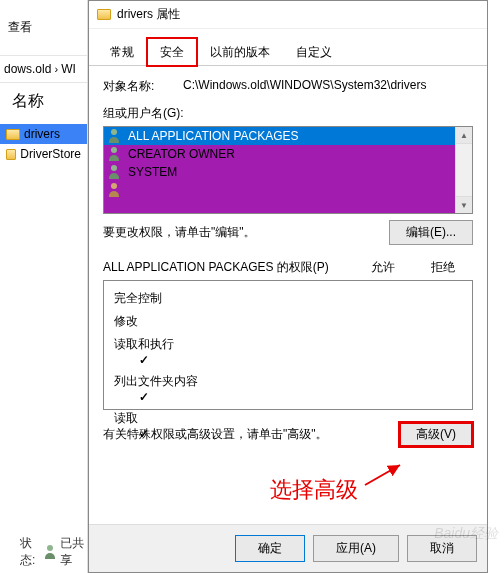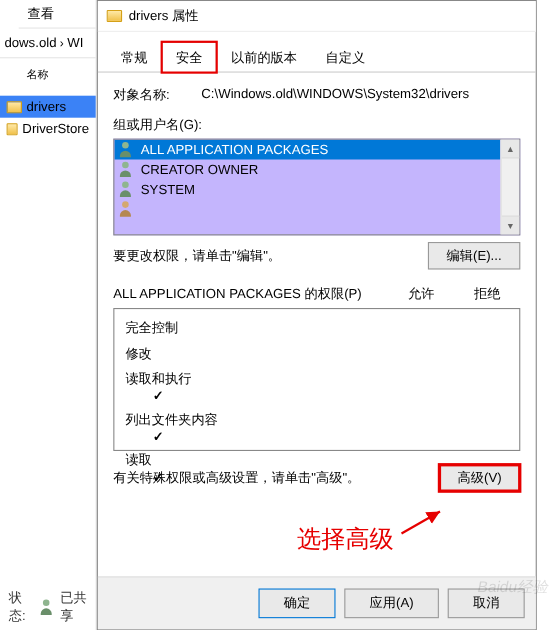--- a/index.html
+++ b/index.html
@@ -1,43 +1,43 @@
 <!DOCTYPE html>
 <html><head>
 <meta charset="utf-8">
 <style>
 * { box-sizing: border-box; margin: 0; padding: 0; font-family: "Microsoft YaHei", "Segoe UI", sans-serif; font-size: 12px; }
 body { background: #fff; width: 504px; height: 573px; overflow: hidden; position: relative; }
 
 
 .bg-window { position: absolute; top: 0; left: 0; width: 88px; height: 573px; background: #fff; border-right: 1px solid #ddd; }
-.bg-toolbar { padding: 4px 8px; border-bottom: 1px solid #e5e5e5; margin-left: 17px; }
+.bg-toolbar { padding: 19px 8px; border-bottom: 1px solid #e5e5e5; }
 .bg-breadcrumb { padding: 6px 4px; border-bottom: 1px solid #e5e5e5; font-size: 11px; white-space: nowrap; }
-.bg-header { padding: 8px 24px; font-size: 10px; }
+.bg-header { padding: 8px 12px; font-size: 16px; }
 .bg-list { padding: 4px 0; }
 .bg-item { padding: 3px 6px; display: flex; align-items: center; gap: 4px; }
 .bg-item.sel { background: #3b82f6; }
 .folder-icon { width: 14px; height: 11px; background: linear-gradient(#ffe9a6,#f0c14b); border: 1px solid #d4a017; border-radius: 1px; display: inline-block; }
-.bg-status { position: absolute; bottom: 4px; left: 8px; font-size: 11px; color: #333; display: flex; align-items: center; gap: 4px; }
+.bg-status { position: absolute; bottom: 4px; left: 20px; font-size: 11px; color: #333; display: flex; align-items: center; gap: 4px; }
 
 
 .dialog { position: absolute; top: 0; left: 88px; width: 400px; height: 573px; background: #fff; border: 1px solid #888; display: flex; flex-direction: column; }
 .titlebar { height: 28px; background: #fff; display: flex; align-items: center; padding: 0 8px; gap: 6px; border-bottom: 1px solid #eee; }
 .titlebar .folder-icon { width: 14px; height: 11px; }
 .tabs { display: flex; border-bottom: 1px solid #ccc; padding: 8px 8px 0 8px; gap: 0; }
 .tab { padding: 5px 12px; border: 1px solid transparent; border-bottom: none; cursor: pointer; position: relative; top: 1px; }
 .tab.active { border-color: #ccc; background: #fff; }
 .tab.highlight { outline: 2px solid #e60000; outline-offset: -1px; }
 
 .content { padding: 12px 14px; flex: 1; overflow: hidden; }
 .row { display: flex; margin-bottom: 10px; }
 .label { width: 80px; }
 .value { flex: 1; word-break: break-all; }
 
-.listbox { border: 1px solid #888; height: 88px; background: #c4b5fd; position: relative; margin-bottom: 6px; }
+.listbox { border: 1px solid #888; height: 88px; background: #a21caf; position: relative; margin-bottom: 6px; }
 .listbox-inner { overflow: hidden; height: 100%; margin-right: 17px; }
 .list-item { padding: 2px 4px; display: flex; align-items: center; gap: 4px; }
 .list-item.sel { background: #0078d7; color: #fff; }
 .user-icon { width: 16px; height: 14px; display: inline-block; position: relative; }
 .user-icon::before { content: ""; position: absolute; width: 6px; height: 6px; border-radius: 50%; background: #8fb58f; top: 0; left: 3px; }
 .user-icon::after { content: ""; position: absolute; width: 10px; height: 6px; border-radius: 5px 5px 0 0; background: #6a8f6a; bottom: 0; left: 1px; }
 .user-icon.single::before { background: #d4a870; }
 .user-icon.single::after { background: #b58850; }
 .scrollbar { position: absolute; right: 0; top: 0; width: 17px; height: 100%; background: #f0f0f0; border-left: 1px solid #ddd; }
 .scroll-btn { height: 17px; background: #e8e8e8; display: flex; align-items: center; justify-content: center; font-size: 8px; color: #666; }

